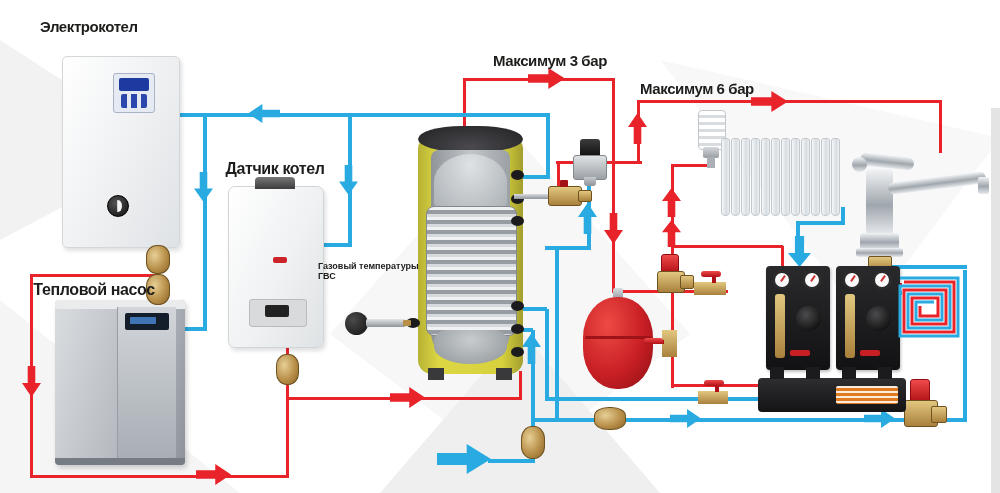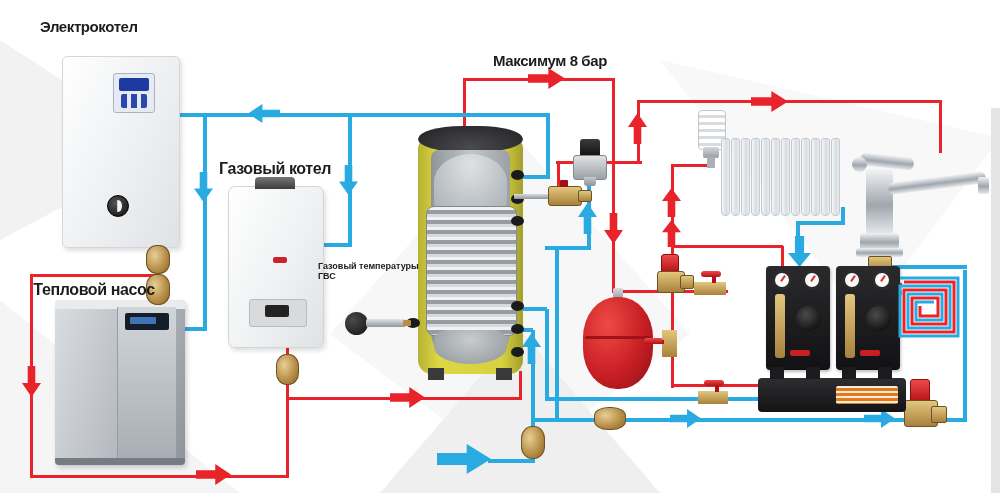--- a/index.html
+++ b/index.html
@@ -119,23 +119,24 @@
       <div style="position: absolute; z-index: 4; left: 701px; top: 271px; width: 20px; height: 6px; background: linear-gradient(rgb(240, 74, 74), rgb(176, 17, 22)); border-radius: 3px;"></div>
       <div class="gold" style="position: absolute; left: 662px; top: 330px; width: 15px; height: 27px; z-index: 4;"></div>
       <div style="position: absolute; z-index: 4; left: 658px; top: 340px; width: 6px; height: 4px; background: rgb(176, 17, 22);"></div>
       <div style="position: absolute; z-index: 4; left: 644px; top: 338px; width: 19px; height: 6px; background: linear-gradient(rgb(240, 74, 74), rgb(176, 17, 22)); border-radius: 3px;"></div>
       <div class="gold" style="position: absolute; left: 698px; top: 391px; width: 30px; height: 13px; z-index: 4;"></div>
       <div style="position: absolute; z-index: 4; left: 715px; top: 385px; width: 4px; height: 7px; background: rgb(176, 17, 22);"></div>
       <div style="position: absolute; z-index: 4; left: 704px; top: 380px; width: 20px; height: 6px; background: linear-gradient(rgb(240, 74, 74), rgb(176, 17, 22)); border-radius: 3px;"></div>
     </div>
 
   <div class="lbl" style="left:40px;top:18px;width:160px;font-size:15px;">Электрокотел</div>
-  <div class="lbl" style="left:216px;top:160px;width:118px;text-align:center;font-size:16px;">Газовый котел</div>
+  <div class="lbl" style="left:216px;top:160px;width:118px;text-align:center;font-size:16px;">Датчик котел</div>
   <div class="lbl" style="left:18px;top:281px;width:152px;text-align:center;font-size:16px;">Тепловой насос</div>
-  <div class="lbl" style="left:470px;top:52px;width:160px;text-align:center;font-size:15px;">Максимум 8 бар</div>
+  <div class="lbl" style="left:470px;top:52px;width:160px;text-align:center;font-size:15px;">Максимум 3 бар</div>
+  <div class="lbl" style="left:640px;top:80px;width:130px;font-size:15px;">Максимум 6 бар</div>
   <div class="lbl" style="left:318px;top:261px;width:110px;font-size:9px;letter-spacing:0;">Газовый температуры ГВС</div>
 
   <div class="comp" style="left:62px;top:56px;width:116px;height:190px;background:linear-gradient(115deg,#ffffff,#eceef0 60%,#dfe2e5);border:1px solid #d4d7da;border-radius:5px;box-shadow:2px 3px 4px rgba(0,0,0,.12);">
     <div class="abs" style="left:50px;top:16px;width:40px;height:38px;background:#e6eaf2;border:1px solid #aab3c6;border-radius:3px;">
       <div class="abs" style="left:5px;top:4px;width:30px;height:13px;background:#1d3aa0;border-radius:2px;"></div>
       <div class="abs" style="left:7px;top:20px;width:26px;height:14px;background:repeating-linear-gradient(90deg,#2b47ad 0 6px,#e6eaf2 6px 10px);border-radius:2px;"></div>
     </div>
     <div class="abs" style="left:44px;top:138px;width:20px;height:20px;border-radius:50%;background:radial-gradient(circle at 40% 35%,#555,#0d0d0d);border:1px solid #000;">
       <div class="abs" style="left:6px;top:4px;width:8px;height:12px;border-radius:50%;background:#f4f4f4;clip-path:polygon(40% 0,100% 0,100% 100%,40% 100%);"></div>
     </div>

